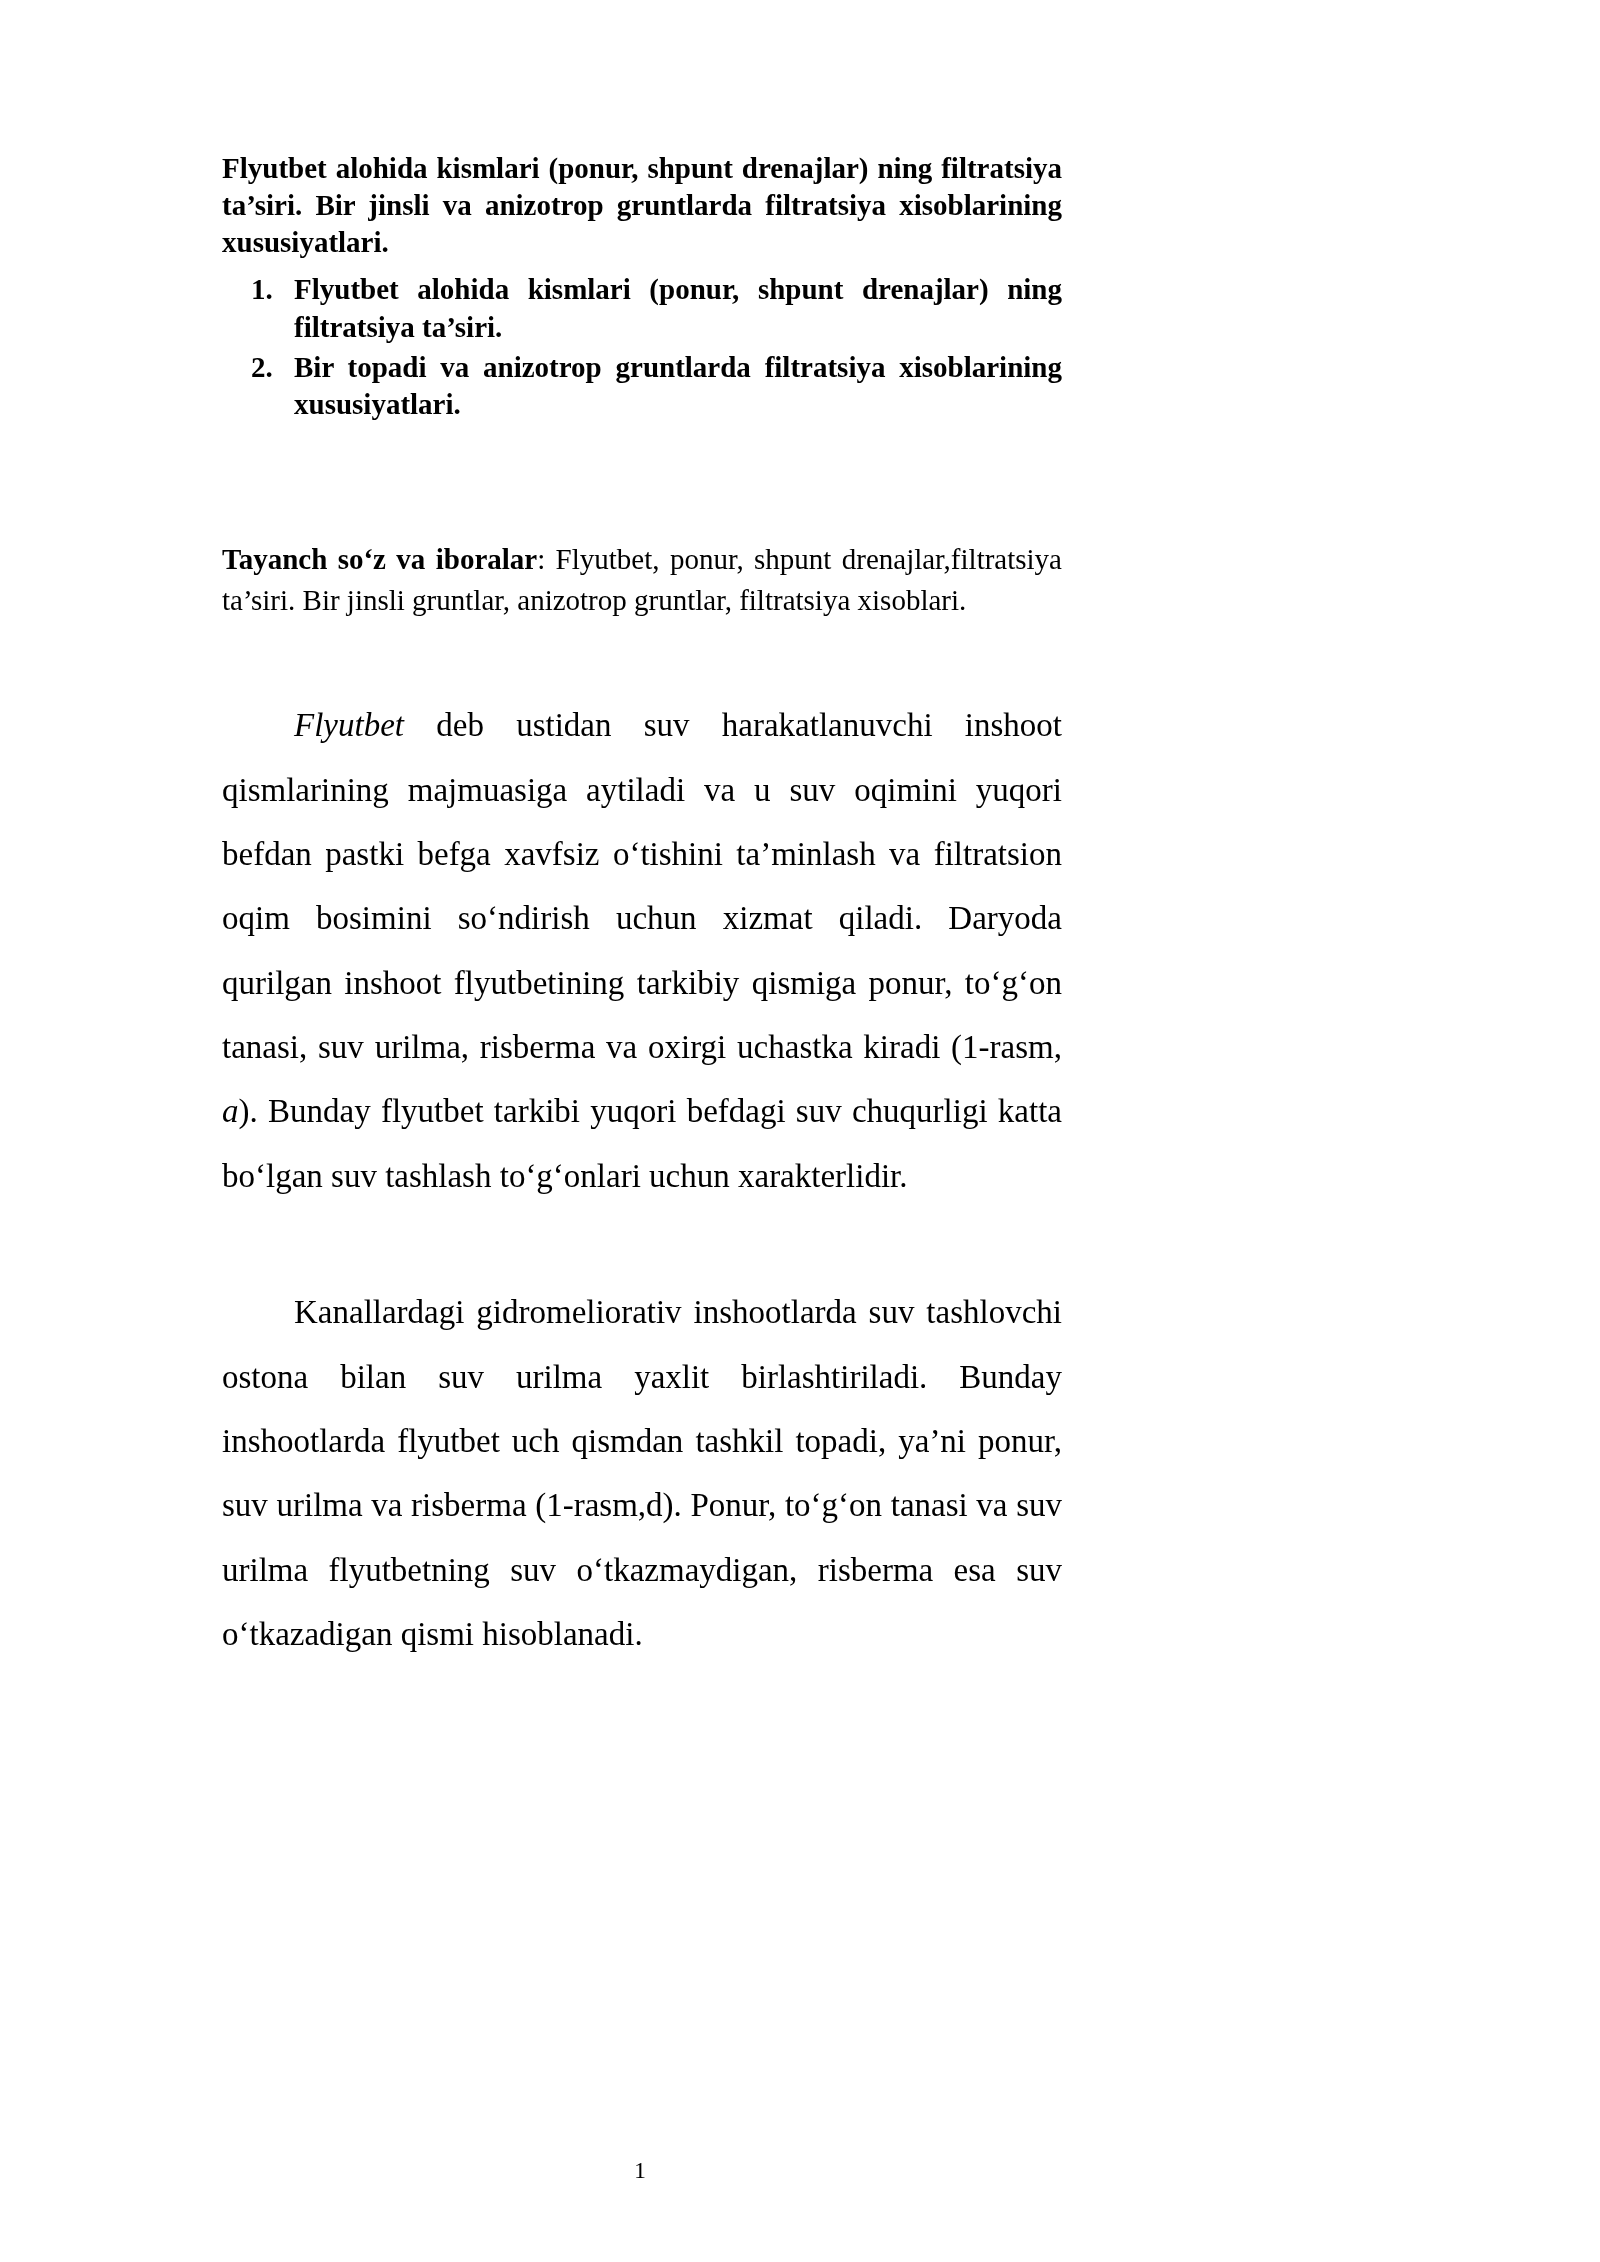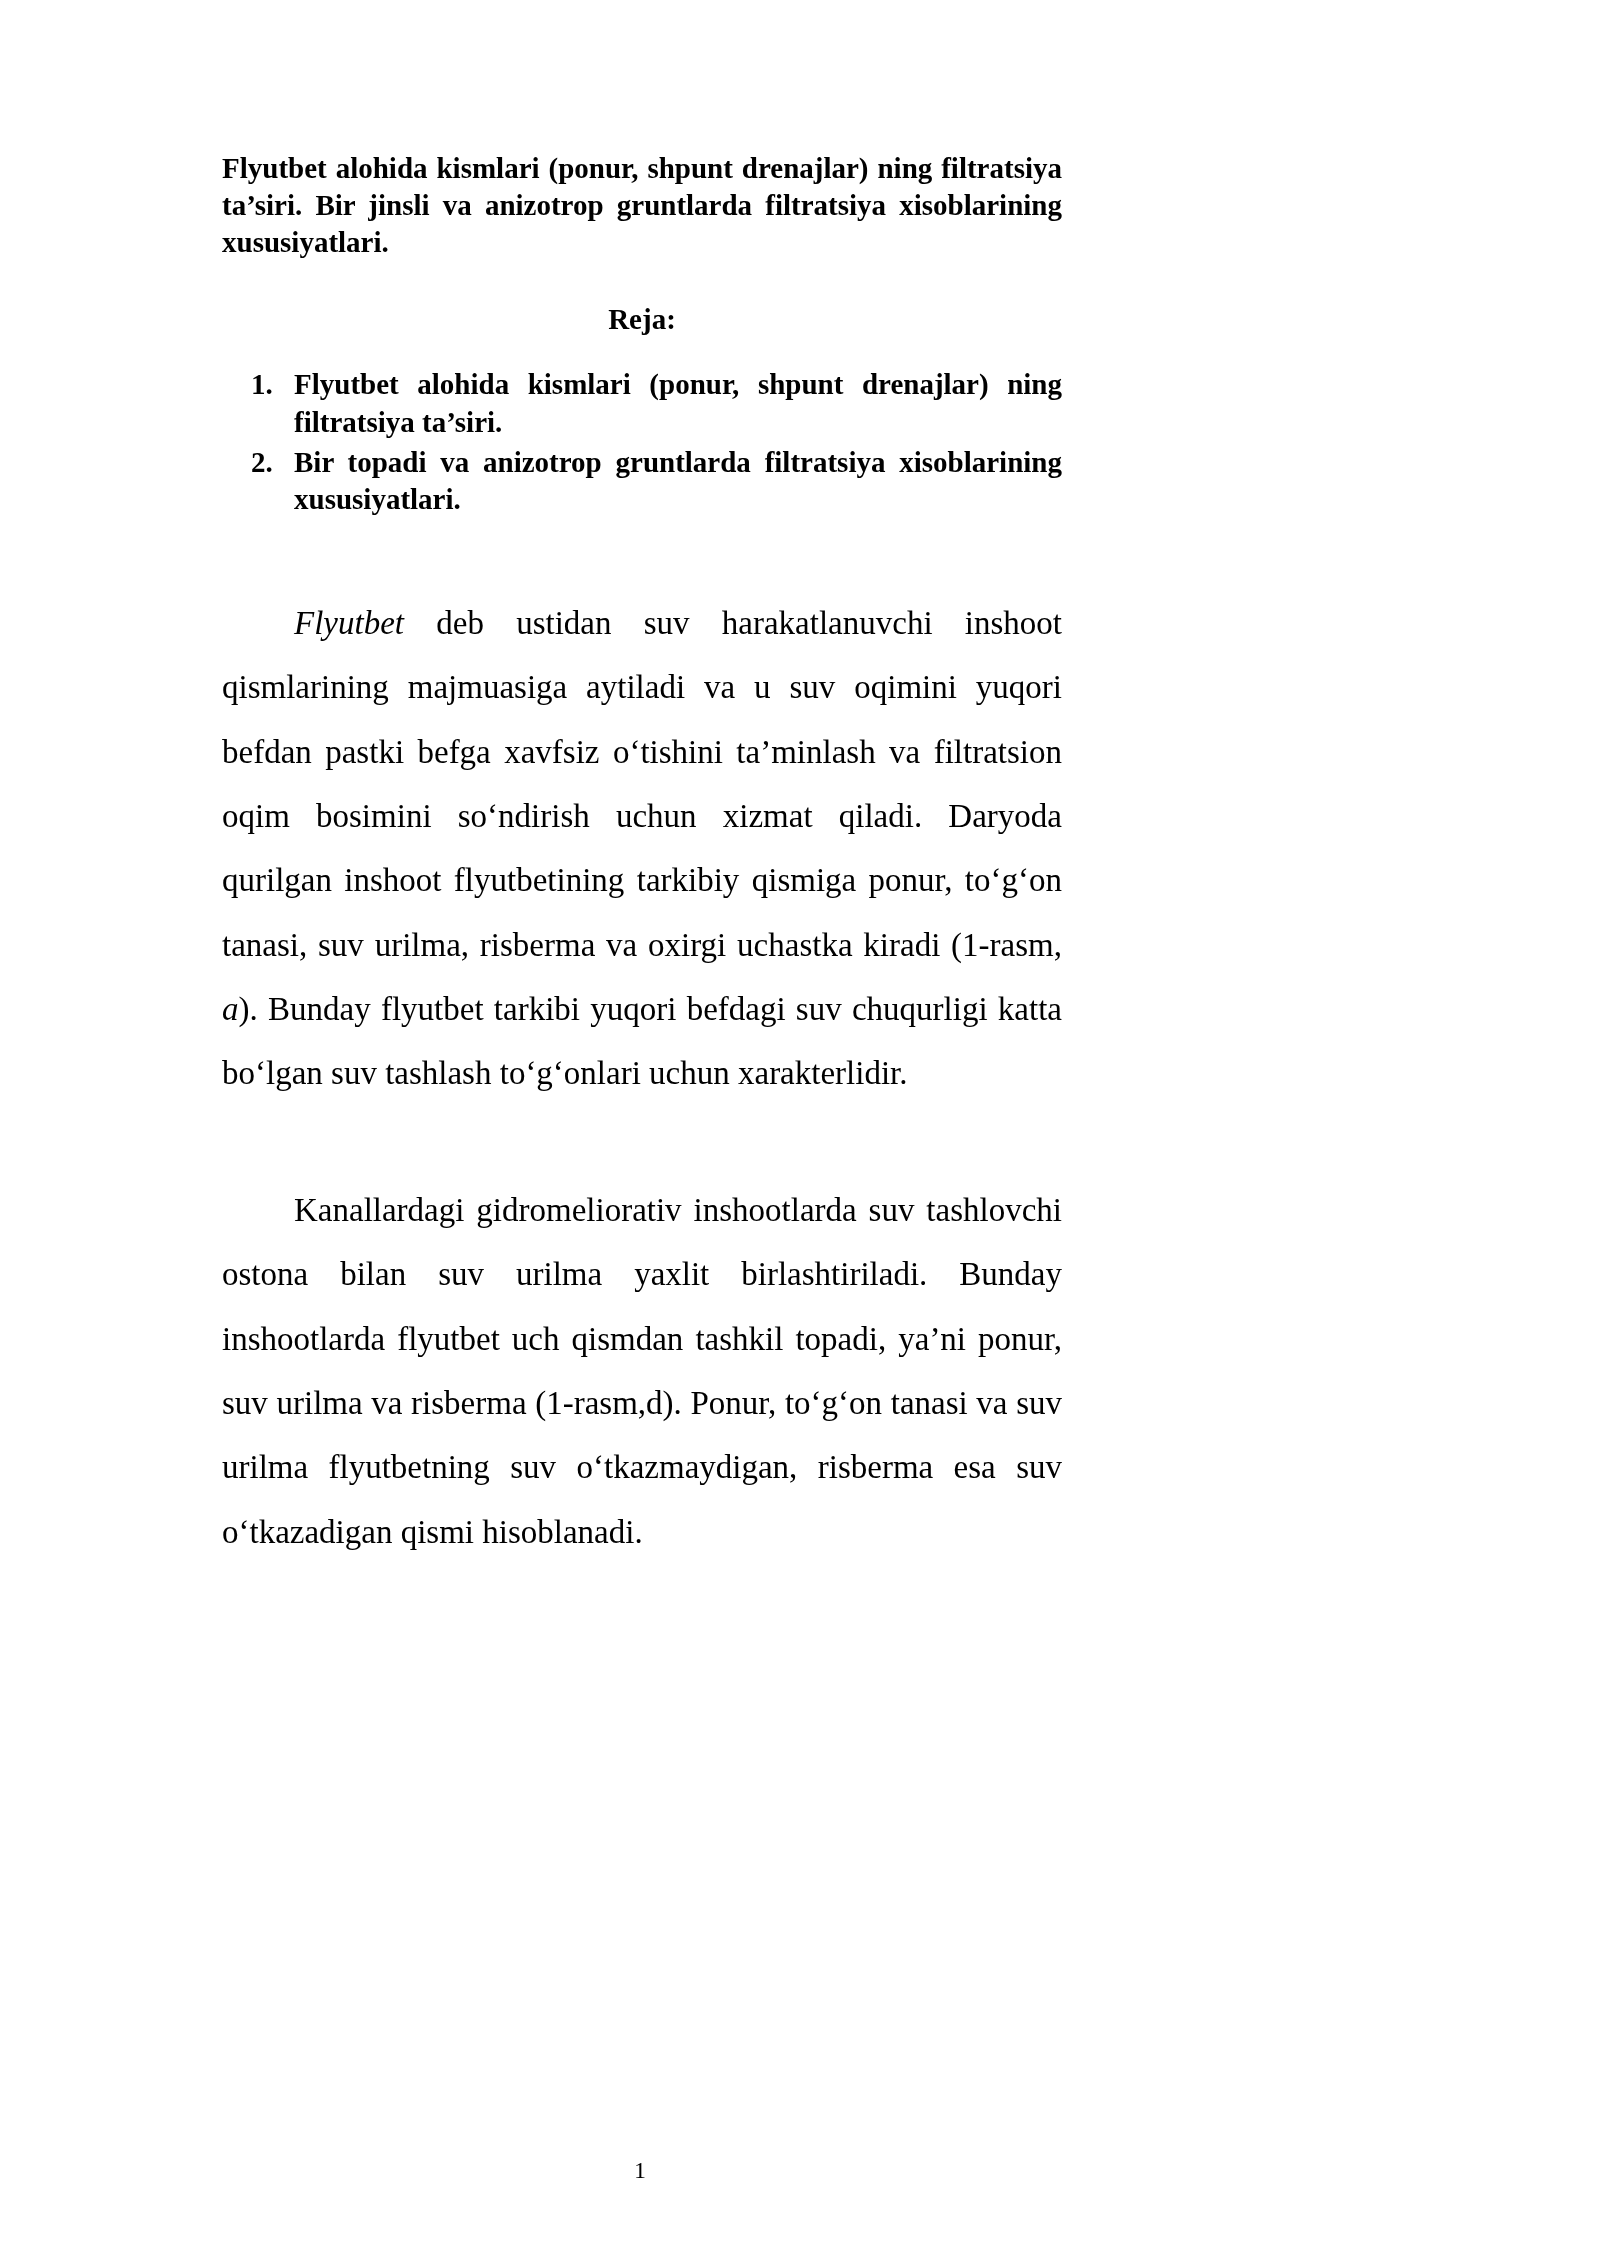--- a/index.html
+++ b/index.html
@@ -79,27 +79,27 @@
     font-size: 24px;
   }
 </style>
 </head>
 <body>
 
 <div class="page">
 
   <h1 class="doc-title">Flyutbet alohida kismlari (ponur, shpunt drenajlar) ning filtratsiya ta’siri. Bir jinsli va anizotrop gruntlarda filtratsiya xisoblarining xususiyatlari.</h1>
 
-  <div class="reja-heading">Reja:</div>
 
   <ol class="reja-list">
     <li>Flyutbet alohida kismlari (ponur, shpunt drenajlar) ning filtratsiya ta’siri.</li>
     <li>Bir topadi va anizotrop gruntlarda filtratsiya xisoblarining xususiyatlari.</li>
   </ol>
 
+  <p class="keywords"><b>Tayanch so‘z va iboralar</b><span>: Flyutbet, ponur, shpunt drenajlar,filtratsiya ta’siri. Bir jinsli gruntlar, anizotrop gruntlar, filtratsiya xisoblari.</span></p>
 
   <p class="body-par par-gap-large"><span class="it">Flyutbet</span><span> deb ustidan suv harakatlanuvchi inshoot qismlarining majmuasiga aytiladi va u suv oqimini yuqori befdan pastki befga xavfsiz o‘tishini ta’minlash va filtratsion oqim bosimini so‘ndirish uchun xizmat qiladi. Daryoda qurilgan inshoot flyutbetining tarkibiy qismiga ponur, to‘g‘on tanasi, suv urilma, risberma va oxirgi uchastka kiradi (1-rasm, </span><span class="it">a</span><span>). Bunday flyutbet tarkibi yuqori befdagi suv chuqurligi katta bo‘lgan suv tashlash to‘g‘onlari uchun xarakterlidir.</span></p>
 
 
   <p class="body-par par-gap-large">Kanallardagi gidromeliorativ inshootlarda suv tashlovchi ostona bilan suv urilma yaxlit birlashtiriladi. Bunday inshootlarda flyutbet uch qismdan tashkil topadi, ya’ni ponur, suv urilma va risberma (1-rasm,d). Ponur, to‘g‘on tanasi va suv urilma flyutbetning suv o‘tkazmaydigan, risberma esa suv o‘tkazadigan qismi hisoblanadi.</p>
 
   <div class="page-number">1</div>
 
 </div>
 

